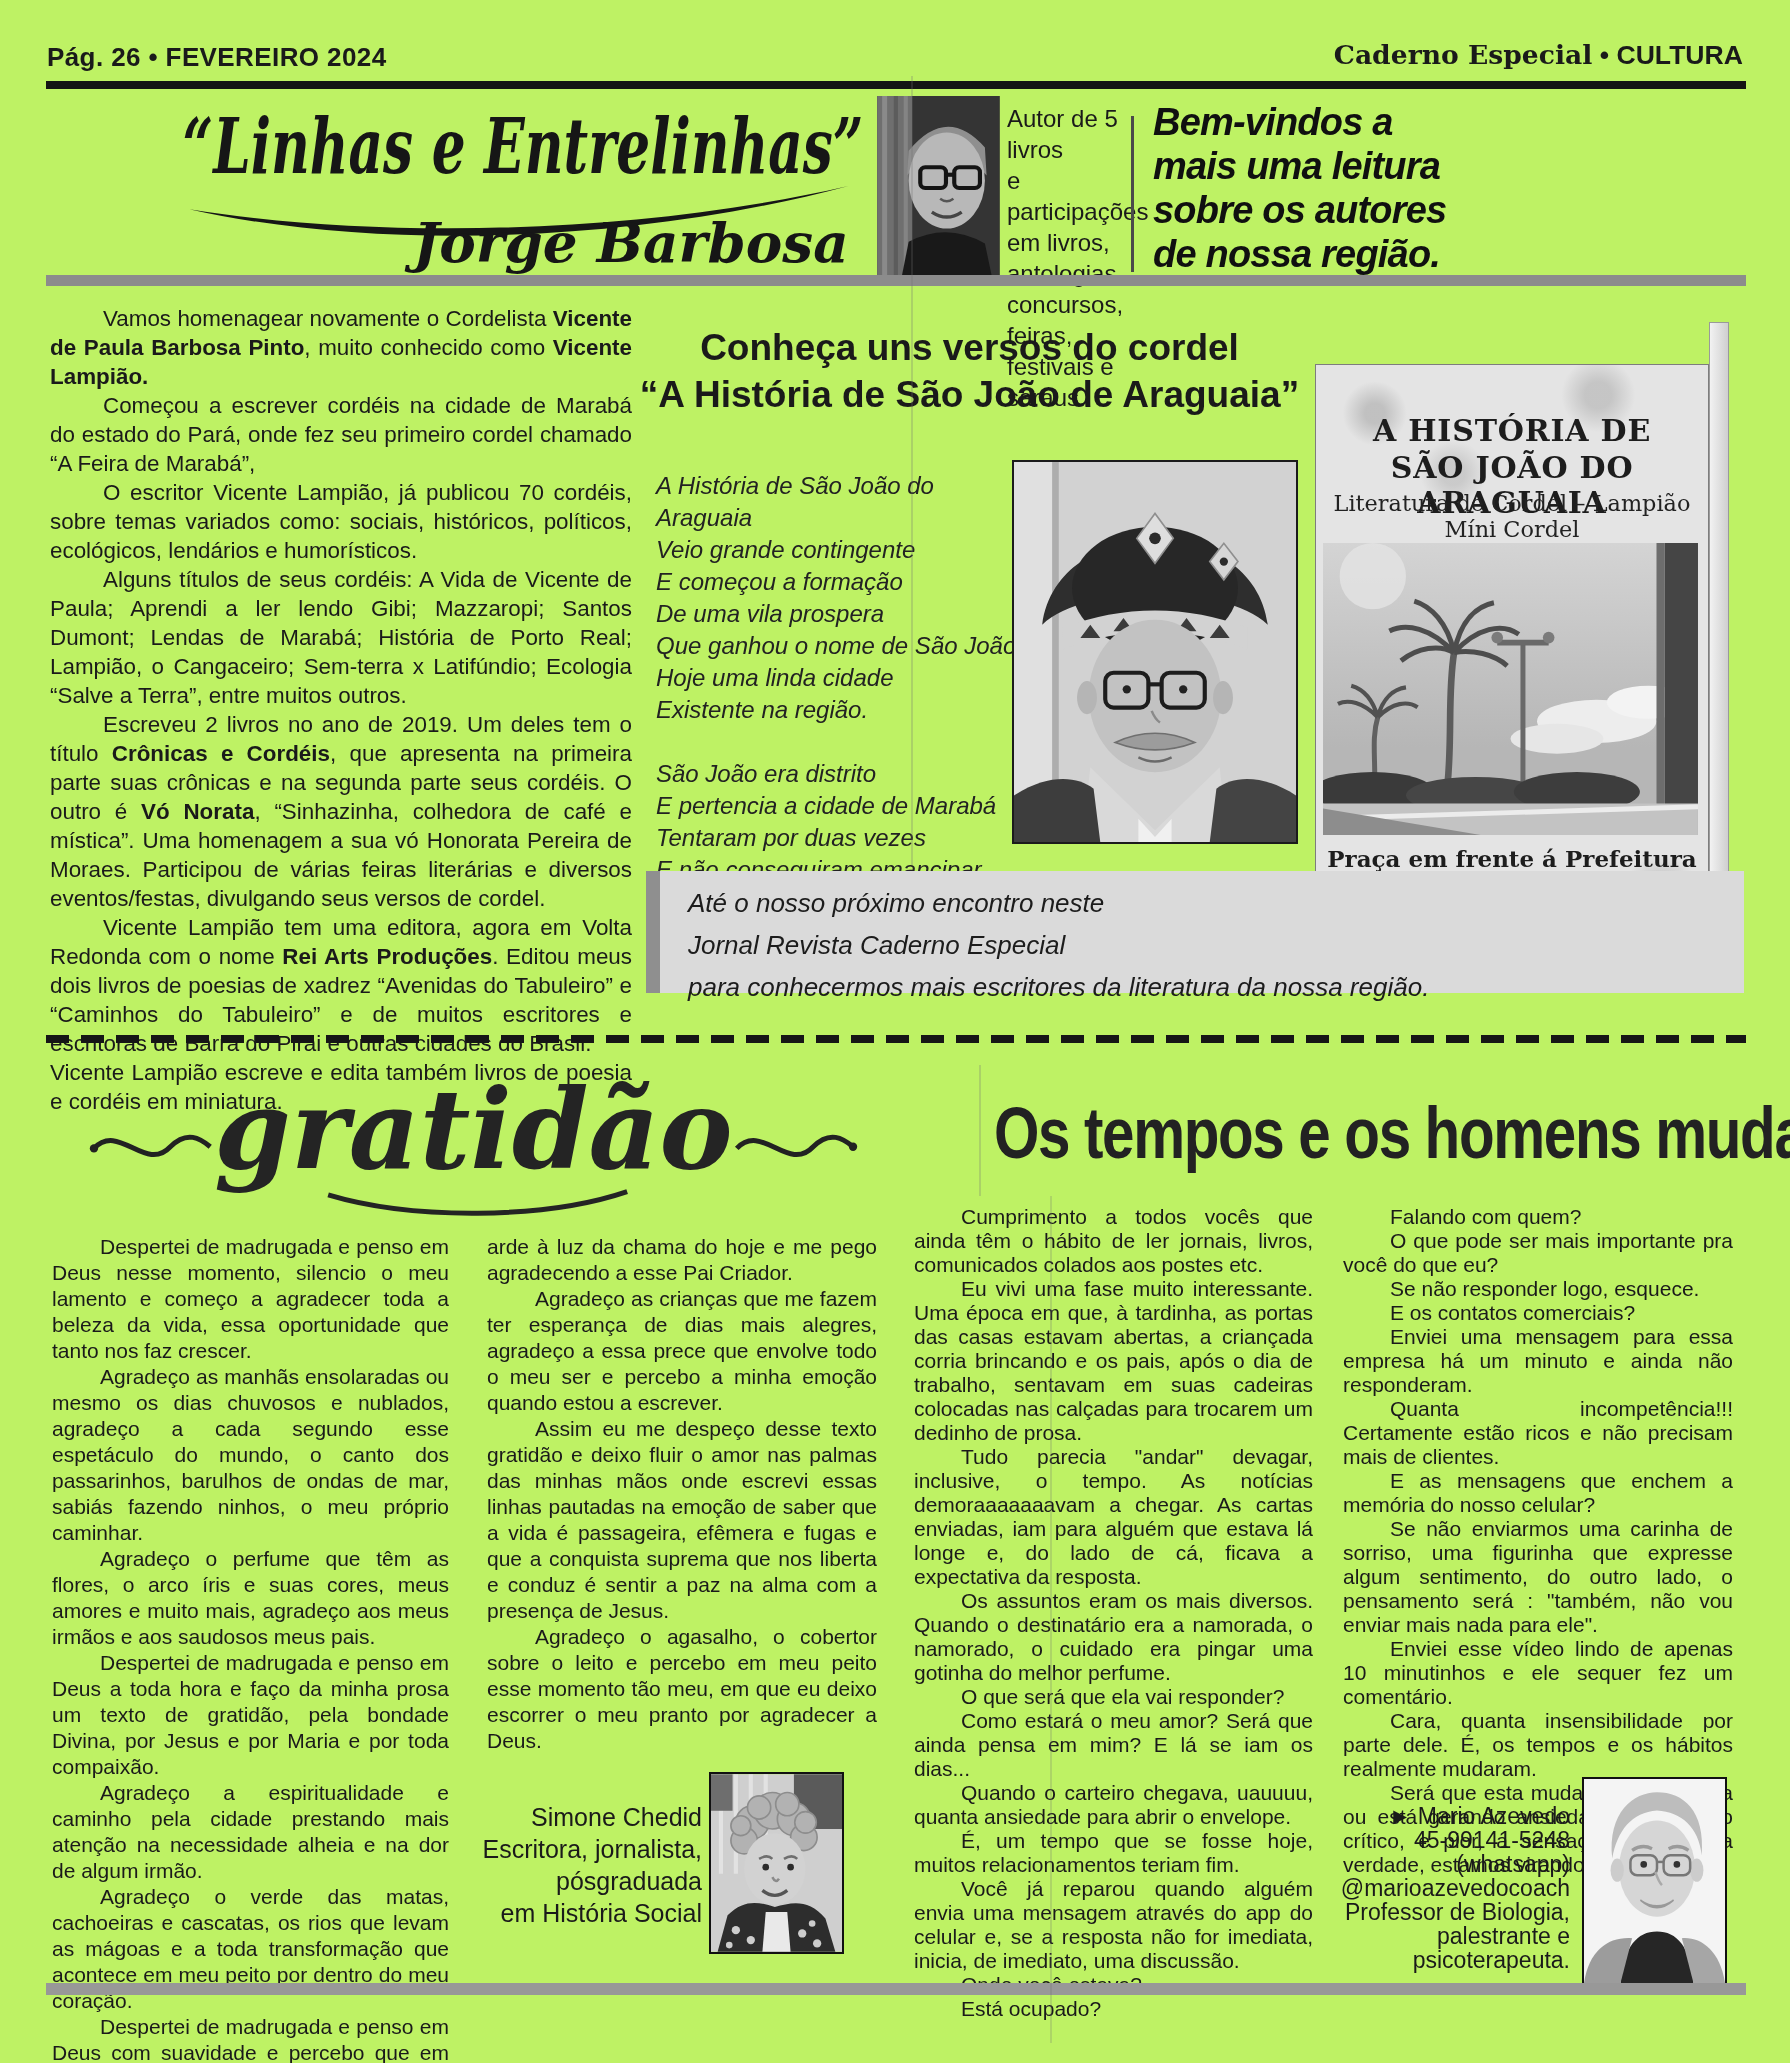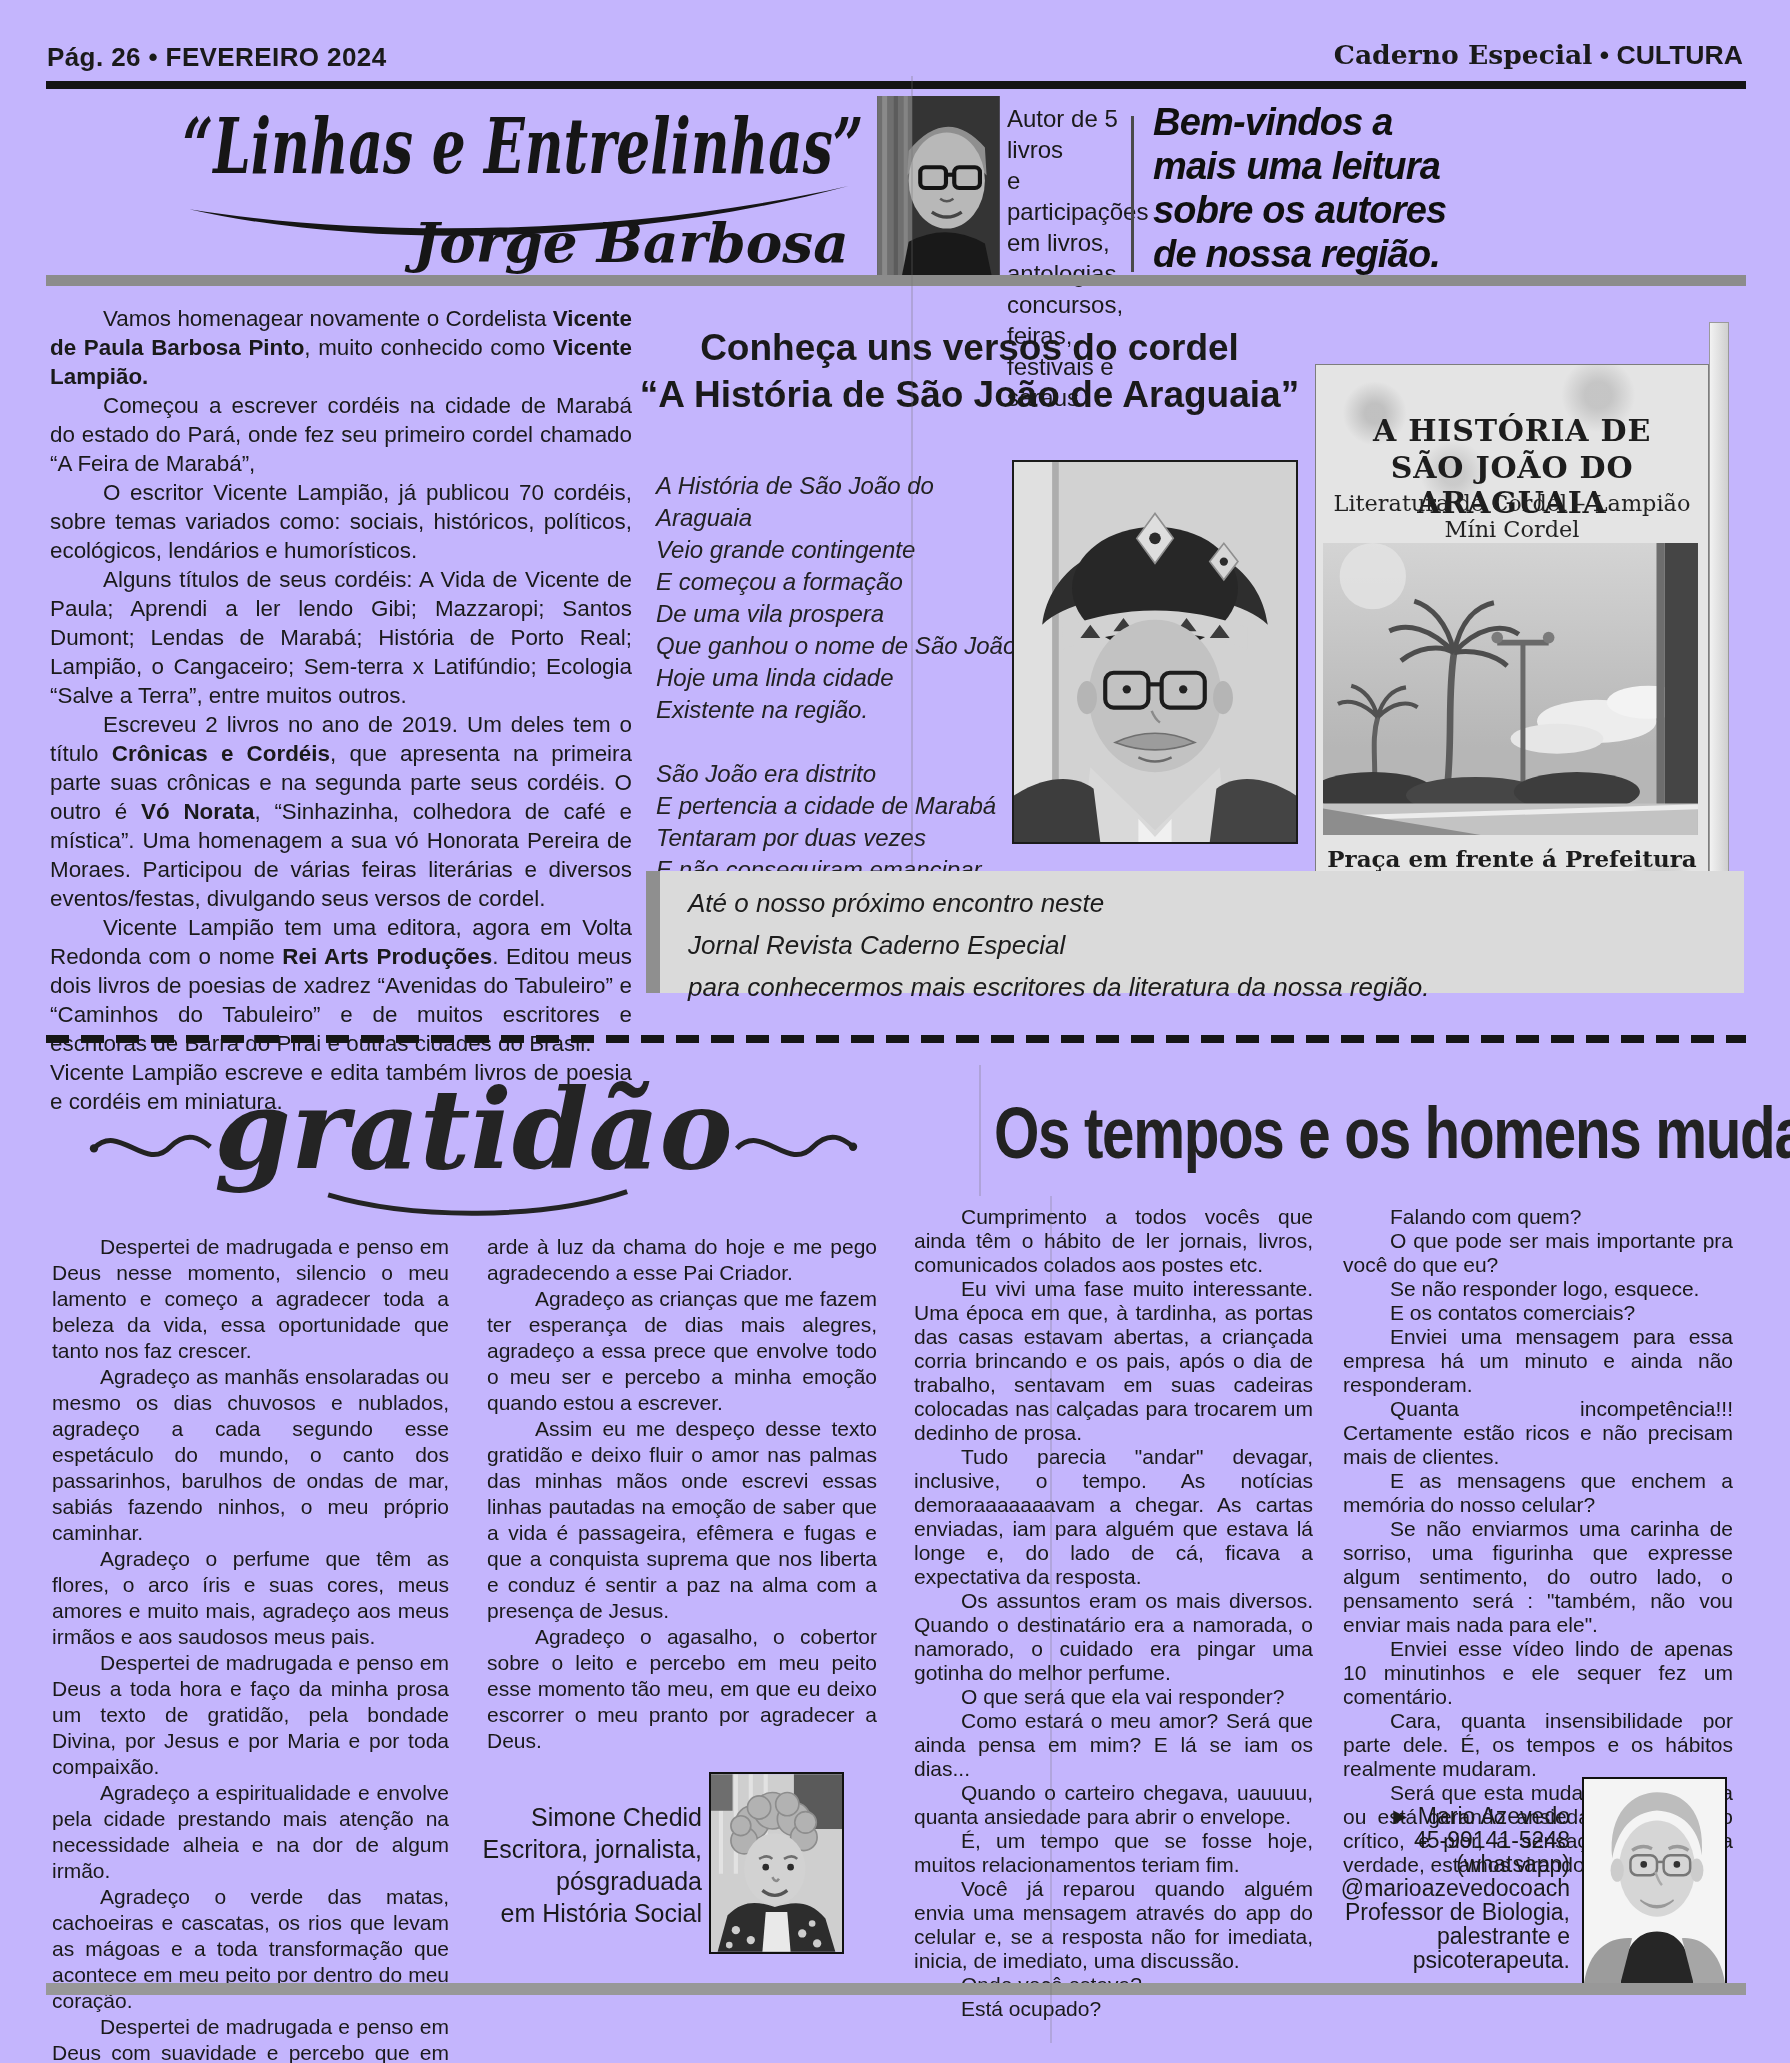--- a/index.html
+++ b/index.html
@@ -1,16 +1,16 @@
 <!DOCTYPE html>
 <html style="font-size:13.3px"><head>
 <meta charset="utf-8">
 <style>
   html,body{margin:0;padding:0;background:#fff;}
-  .page{position:relative;width:1790px;height:2064px;background:#c4b5fd;
+  .page{position:relative;width:1790px;height:2064px;background:#bef264;
         font-family:"Liberation Sans",sans-serif;color:#1a1a1a;overflow:hidden;}
   .abs{position:absolute;}
   .prelines{white-space:pre-line;}
   .just{text-align:justify;}
   .ctr{text-align:center;}
   .rt{text-align:right;}
   p{margin:0;text-indent:50px;}
   p.ni{text-indent:0;}
   .serif{font-family:"DejaVu Serif","Liberation Serif",serif;}
 
@@ -266,21 +266,21 @@
     <path d="M300,160 C400,190 560,190 660,156" stroke="#242424" stroke-width="6" fill="none"></path>
     <path d="M792,104 C822,72 854,134 884,102 C904,82 920,92 932,102" stroke="#222" stroke-width="6" fill="none"></path>
     <circle cx="932" cy="102" r="5" fill="#222"></circle>
   </svg>
 
   <div class="abs grat-col1 just">
     <p>Despertei de madrugada e penso em Deus nesse momento, silencio o meu lamento e começo a agradecer toda a beleza da vida, essa oportunidade que tanto nos faz crescer.</p>
     <p>Agradeço as manhãs ensolaradas ou mesmo os dias chuvosos e nublados, agradeço a cada segundo esse espetáculo do mundo, o canto dos passarinhos, barulhos de ondas de mar, sabiás fazendo ninhos, o meu próprio caminhar.</p>
     <p>Agradeço o perfume que têm as flores, o arco íris e suas cores, meus amores e muito mais, agradeço aos meus irmãos e aos saudosos meus pais.</p>
     <p>Despertei de madrugada e penso em Deus a toda hora e faço da minha prosa um texto de gratidão, pela bondade Divina, por Jesus e por Maria e por toda compaixão.</p>
-    <p>Agradeço a espiritualidade e envolve pela cidade prestando mais atenção na necessidade alheia e na dor de algum irmão.</p>
+    <p>Agradeço a espiritualidade e caminho pela cidade prestando mais atenção na necessidade alheia e na dor de algum irmão.</p>
     <p>Agradeço o verde das matas, cachoeiras e cascatas, os rios que levam as mágoas e a toda transformação que acontece em meu peito por dentro do meu coração.</p>
     <p>Despertei de madrugada e penso em Deus com suavidade e percebo que em mim sempre</p>
   </div>
   <div class="abs grat-col2 just">
     <p class="ni">arde à luz da chama do hoje e me pego agradecendo a esse Pai Criador.</p>
     <p>Agradeço as crianças que me fazem ter esperança de dias mais alegres, agradeço a essa prece que envolve todo o meu ser e percebo a minha emoção quando estou a escrever.</p>
     <p>Assim eu me despeço desse texto gratidão e deixo fluir o amor nas palmas das minhas mãos onde escrevi essas linhas pautadas na emoção de saber que a vida é passageira, efêmera e fugas e que a conquista suprema que nos liberta e conduz é sentir a paz na alma com a presença de Jesus.</p>
     <p>Agradeço o agasalho, o cobertor sobre o leito e percebo em meu peito esse momento tão meu, em que eu deixo escorrer o meu pranto por agradecer a Deus.</p>
   </div>
 

